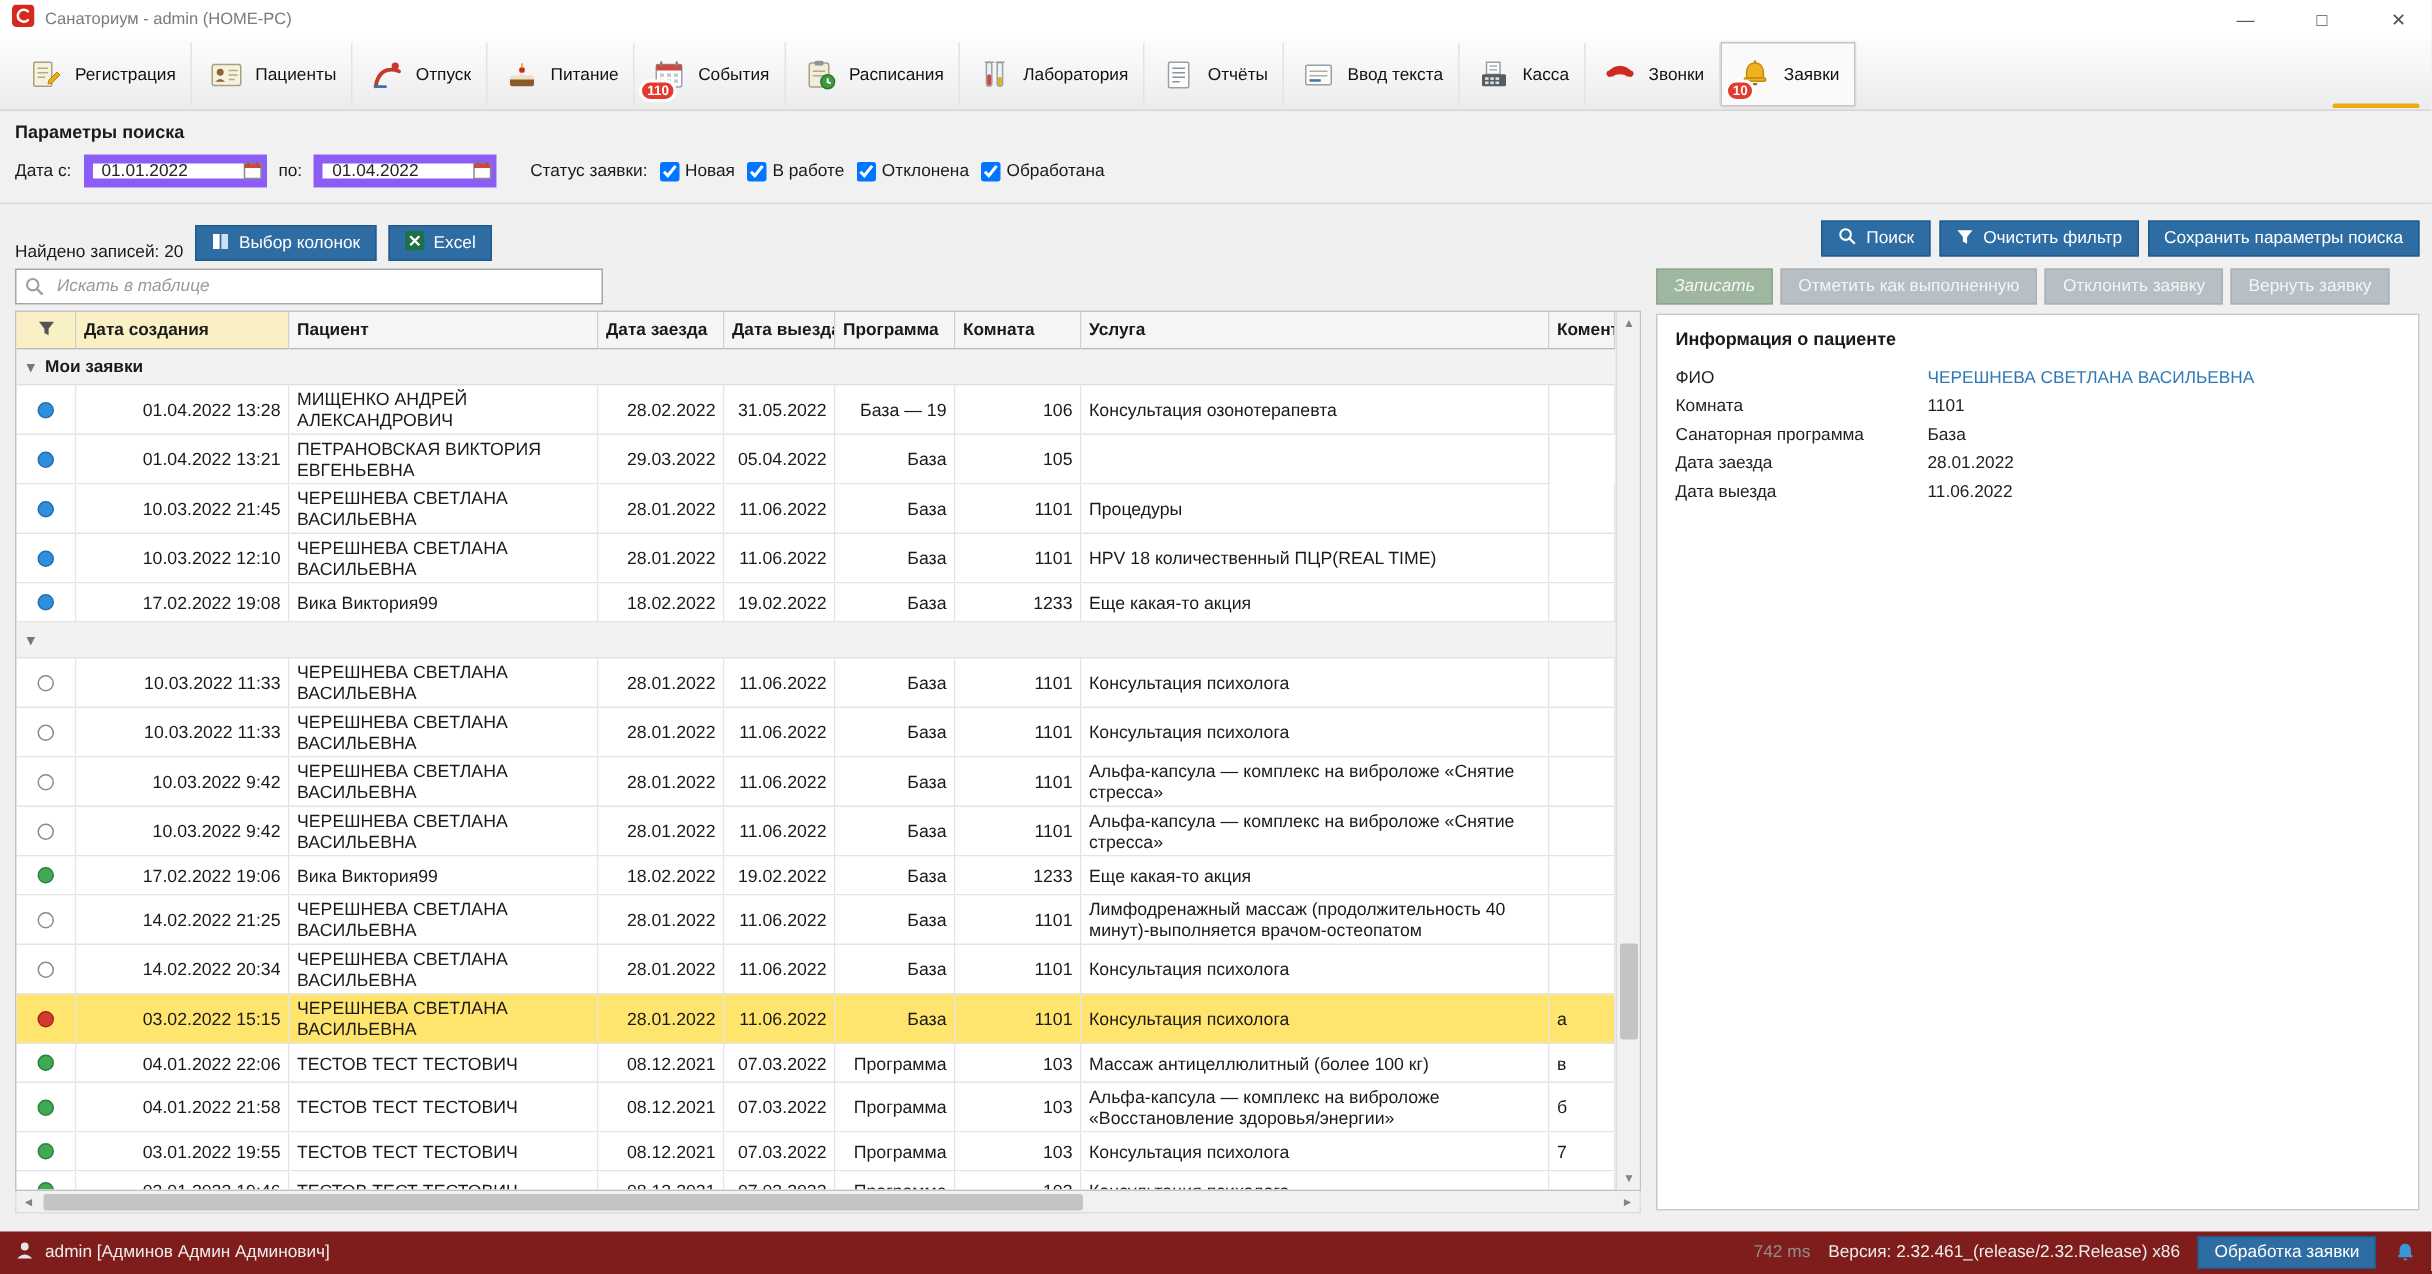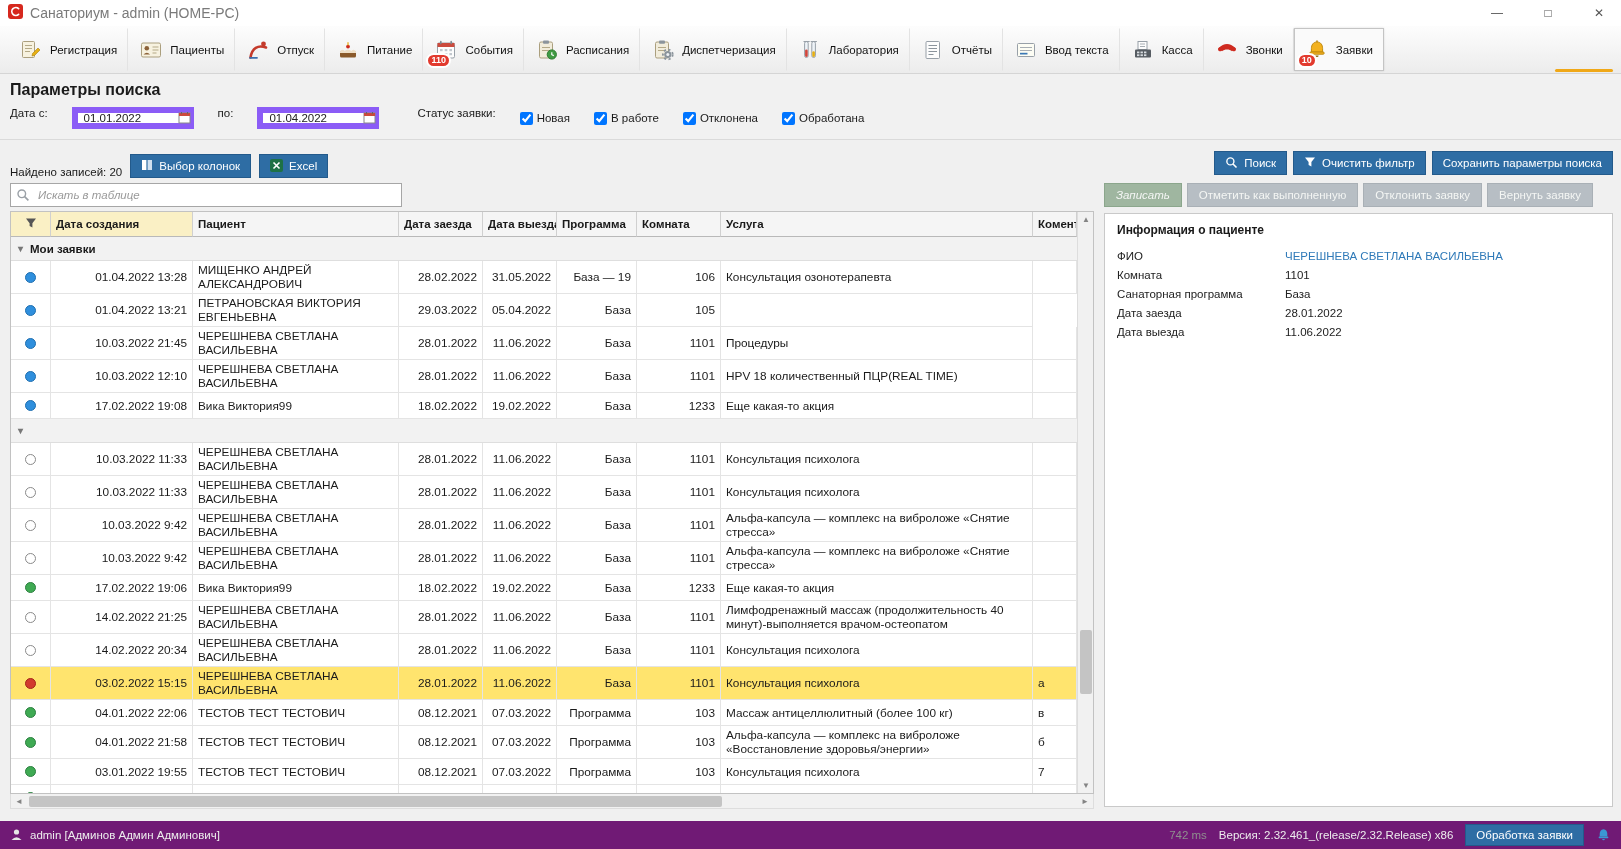--- a/index.html
+++ b/index.html
@@ -2,36 +2,36 @@
 <html><head>
 <meta charset="utf-8">
 <style>
   * { box-sizing: border-box; margin: 0; padding: 0; }
   html,body { width:1621px; height:849px; overflow:hidden; }
   body { font-family:"Liberation Sans", sans-serif; background:#f0f0f0; color:#1a1a1a; }
   .app { display:flex; flex-direction:column; height:849px; }
 
   
   .titlebar { height:26px; background:#fff; display:flex; align-items:center; padding-left:8px; gap:7px; flex:none; }
-  .win-title { font-size:14px; color:#7a7a7a; }
+  .win-title { font-size:11px; color:#7a7a7a; }
   .titlebar .spacer { flex:1; }
   .win-btn { width:44px; height:26px; display:flex; align-items:center; justify-content:center; color:#555; font-size:12px; cursor:pointer; }
 
   
   .toolbar { height:48px; background:linear-gradient(#fdfdfd,#ececec); border-bottom:1px solid #d5d5d5; display:flex; align-items:stretch; padding:2px 8px; flex:none; position:relative; }
   .tb-item { display:flex; align-items:center; gap:7px; padding:0 10px; font-size:11.5px; color:#111; cursor:pointer; border:1px solid transparent; border-right:1px solid #e3e3e3; white-space:nowrap; }
   .tb-item.active { background:#fafafa; border:1px solid #c4c4c4; box-shadow:0 0 2px rgba(0,0,0,.12); }
   .tb-ic { position:relative; width:24px; height:24px; display:flex; align-items:center; justify-content:center; flex:none; }
   .badge { position:absolute; left:-8px; bottom:-6px; min-width:15px; height:15px; border-radius:9px; background:#e23a2e; border:2px solid #fff; color:#fff; font-size:9px; font-weight:bold; display:flex; align-items:center; justify-content:center; padding:0 3px; line-height:1; }
   .tb-indicator { position:absolute; right:8px; bottom:1px; width:58px; height:3px; background:#f0a818; border-radius:2px; }
 
   
   .params { background:#f1f1f1; border-bottom:1px solid #dadada; padding:7px 10px 10px; flex:none; }
-  .params-title { font-weight:bold; font-size:16px; margin-bottom:8px; }
-  .params-row { display:flex; gap:24px; font-size:11.5px; }
+  .params-title { font-weight:bold; font-size:12px; margin-bottom:8px; }
+  .params-row { display:flex; align-items:center; gap:8px; font-size:11.5px; }
   .date-wrap { position:relative; }
   .date-wrap input { width:122px; height:22px; border:6px solid #8b5cf6; padding:0 20px 0 6px; font-size:11.5px; font-family:inherit; color:#222; background:#fff; }
   .cal-ic { position:absolute; right:3px; top:4px; pointer-events:none; }
   .cb-lab { display:flex; align-items:center; gap:4px; cursor:pointer; }
   .cb-lab input { width:13px; height:13px; margin:0; }
   .status-caption { margin-left:14px; }
 
   
   .main { flex:1; min-height:0; display:flex; gap:10px; padding:8px 8px 0 10px; }
   .left-col { width:1084px; flex:none; display:flex; flex-direction:column; min-height:0; padding-bottom:12px; }
@@ -84,21 +84,21 @@
   .btn-dis { height:24px; border:1px solid #a9b0b6; background:#b7bec4; color:#f4f6f4; font-size:11.5px; display:flex; align-items:center; justify-content:center; white-space:nowrap; padding:0 11px; cursor:default; font-family:inherit; }
   .btn-dis.save { background:#9fb6a0; border-color:#8ba68c;font-style:italic; }
   .info-panel { flex:1; background:#fff; border:1px solid #c9c9c9; padding:9px 12px; overflow:hidden; }
   .info-title { font-weight:bold; font-size:12px; margin-bottom:9px; }
   .info-row { display:flex; align-items:center; height:19px; font-size:11.5px; }
   .info-label { width:168px; flex:none; color:#222; }
   .info-value { color:#222; }
   .info-value.link { color:#2e79b8; cursor:pointer; }
 
   
-  .statusbar { height:28px; flex:none; background:#701a75; display:flex; align-items:center; padding:0 10px; gap:12px; color:#ededed; font-size:11.5px; }
+  .statusbar { height:28px; flex:none; background:#7f1d1d; display:flex; align-items:center; padding:0 10px; gap:12px; color:#ededed; font-size:11.5px; }
   .sb-user { display:flex; align-items:center; gap:7px; flex:1; }
   .sb-lat { color:#8f8f8f; }
   .sb-btn { background:#2e6da4; border:1px solid #235a8b; color:#fff; height:22px; padding:0 10px; font-size:11.5px; display:flex; align-items:center; cursor:pointer; font-family:inherit; }
   .sb-bell { display:flex; align-items:center; cursor:pointer; }
 </style>
 </head>
 <body>
 
 <div class="app">
 
@@ -186,34 +186,20 @@
           <svg width="22" height="22" viewBox="0 0 22 22">
             <rect x="3.5" y="3" width="13" height="16" rx="1.5" fill="#f1ecdb" stroke="#ab9f7e"></rect>
             <rect x="7" y="1.5" width="6" height="3.2" rx="1" fill="#8b949c"></rect>
             <line x1="6" y1="8.5" x2="14" y2="8.5" stroke="#b4a987"></line>
             <line x1="6" y1="11.5" x2="14" y2="11.5" stroke="#b4a987"></line>
             <circle cx="15.8" cy="15.5" r="4.6" fill="#3f9b43" stroke="#2b7a2f"></circle>
             <path d="M15.8 13.2 L15.8 15.7 L17.8 16.6" stroke="#fff" stroke-width="1.2" fill="none"></path>
           </svg>
         </span>
       <span>Расписания</span>
-    </div>
-    <div class="tb-item">
-      <span class="tb-ic">
-          <svg width="22" height="22" viewBox="0 0 22 22">
-            <rect x="3.5" y="3" width="13" height="16" rx="1.5" fill="#f1ecdb" stroke="#ab9f7e"></rect>
-            <rect x="7" y="1.5" width="6" height="3.2" rx="1" fill="#8b949c"></rect>
-            <line x1="6" y1="8.5" x2="14" y2="8.5" stroke="#b4a987"></line>
-            <line x1="6" y1="11.5" x2="14" y2="11.5" stroke="#b4a987"></line>
-            <circle cx="15.8" cy="15.5" r="3.6" fill="#8b949c"></circle>
-            <circle cx="15.8" cy="15.5" r="4.9" fill="none" stroke="#8b949c" stroke-width="1.8" stroke-dasharray="2.2 2.4"></circle>
-            <circle cx="15.8" cy="15.5" r="1.5" fill="#eef1f4"></circle>
-          </svg>
-        </span>
-      <span>Диспетчеризация</span>
     </div>
     <div class="tb-item">
       <span class="tb-ic">
           <svg width="22" height="22" viewBox="0 0 22 22">
             <rect x="5.6" y="2.5" width="3.6" height="16" rx="1.8" fill="#eef3f8" stroke="#98a0a8"></rect>
             <rect x="6.1" y="10.5" width="2.6" height="7.4" rx="1.3" fill="#d2453a"></rect>
             <rect x="12.8" y="2.5" width="3.6" height="16" rx="1.8" fill="#eef3f8" stroke="#98a0a8"></rect>
             <rect x="13.3" y="12.2" width="2.6" height="5.7" rx="1.3" fill="#e6af13"></rect>
             <line x1="4.5" y1="2.5" x2="10.7" y2="2.5" stroke="#98a0a8"></line>
             <line x1="11.7" y1="2.5" x2="17.9" y2="2.5" stroke="#98a0a8"></line>

